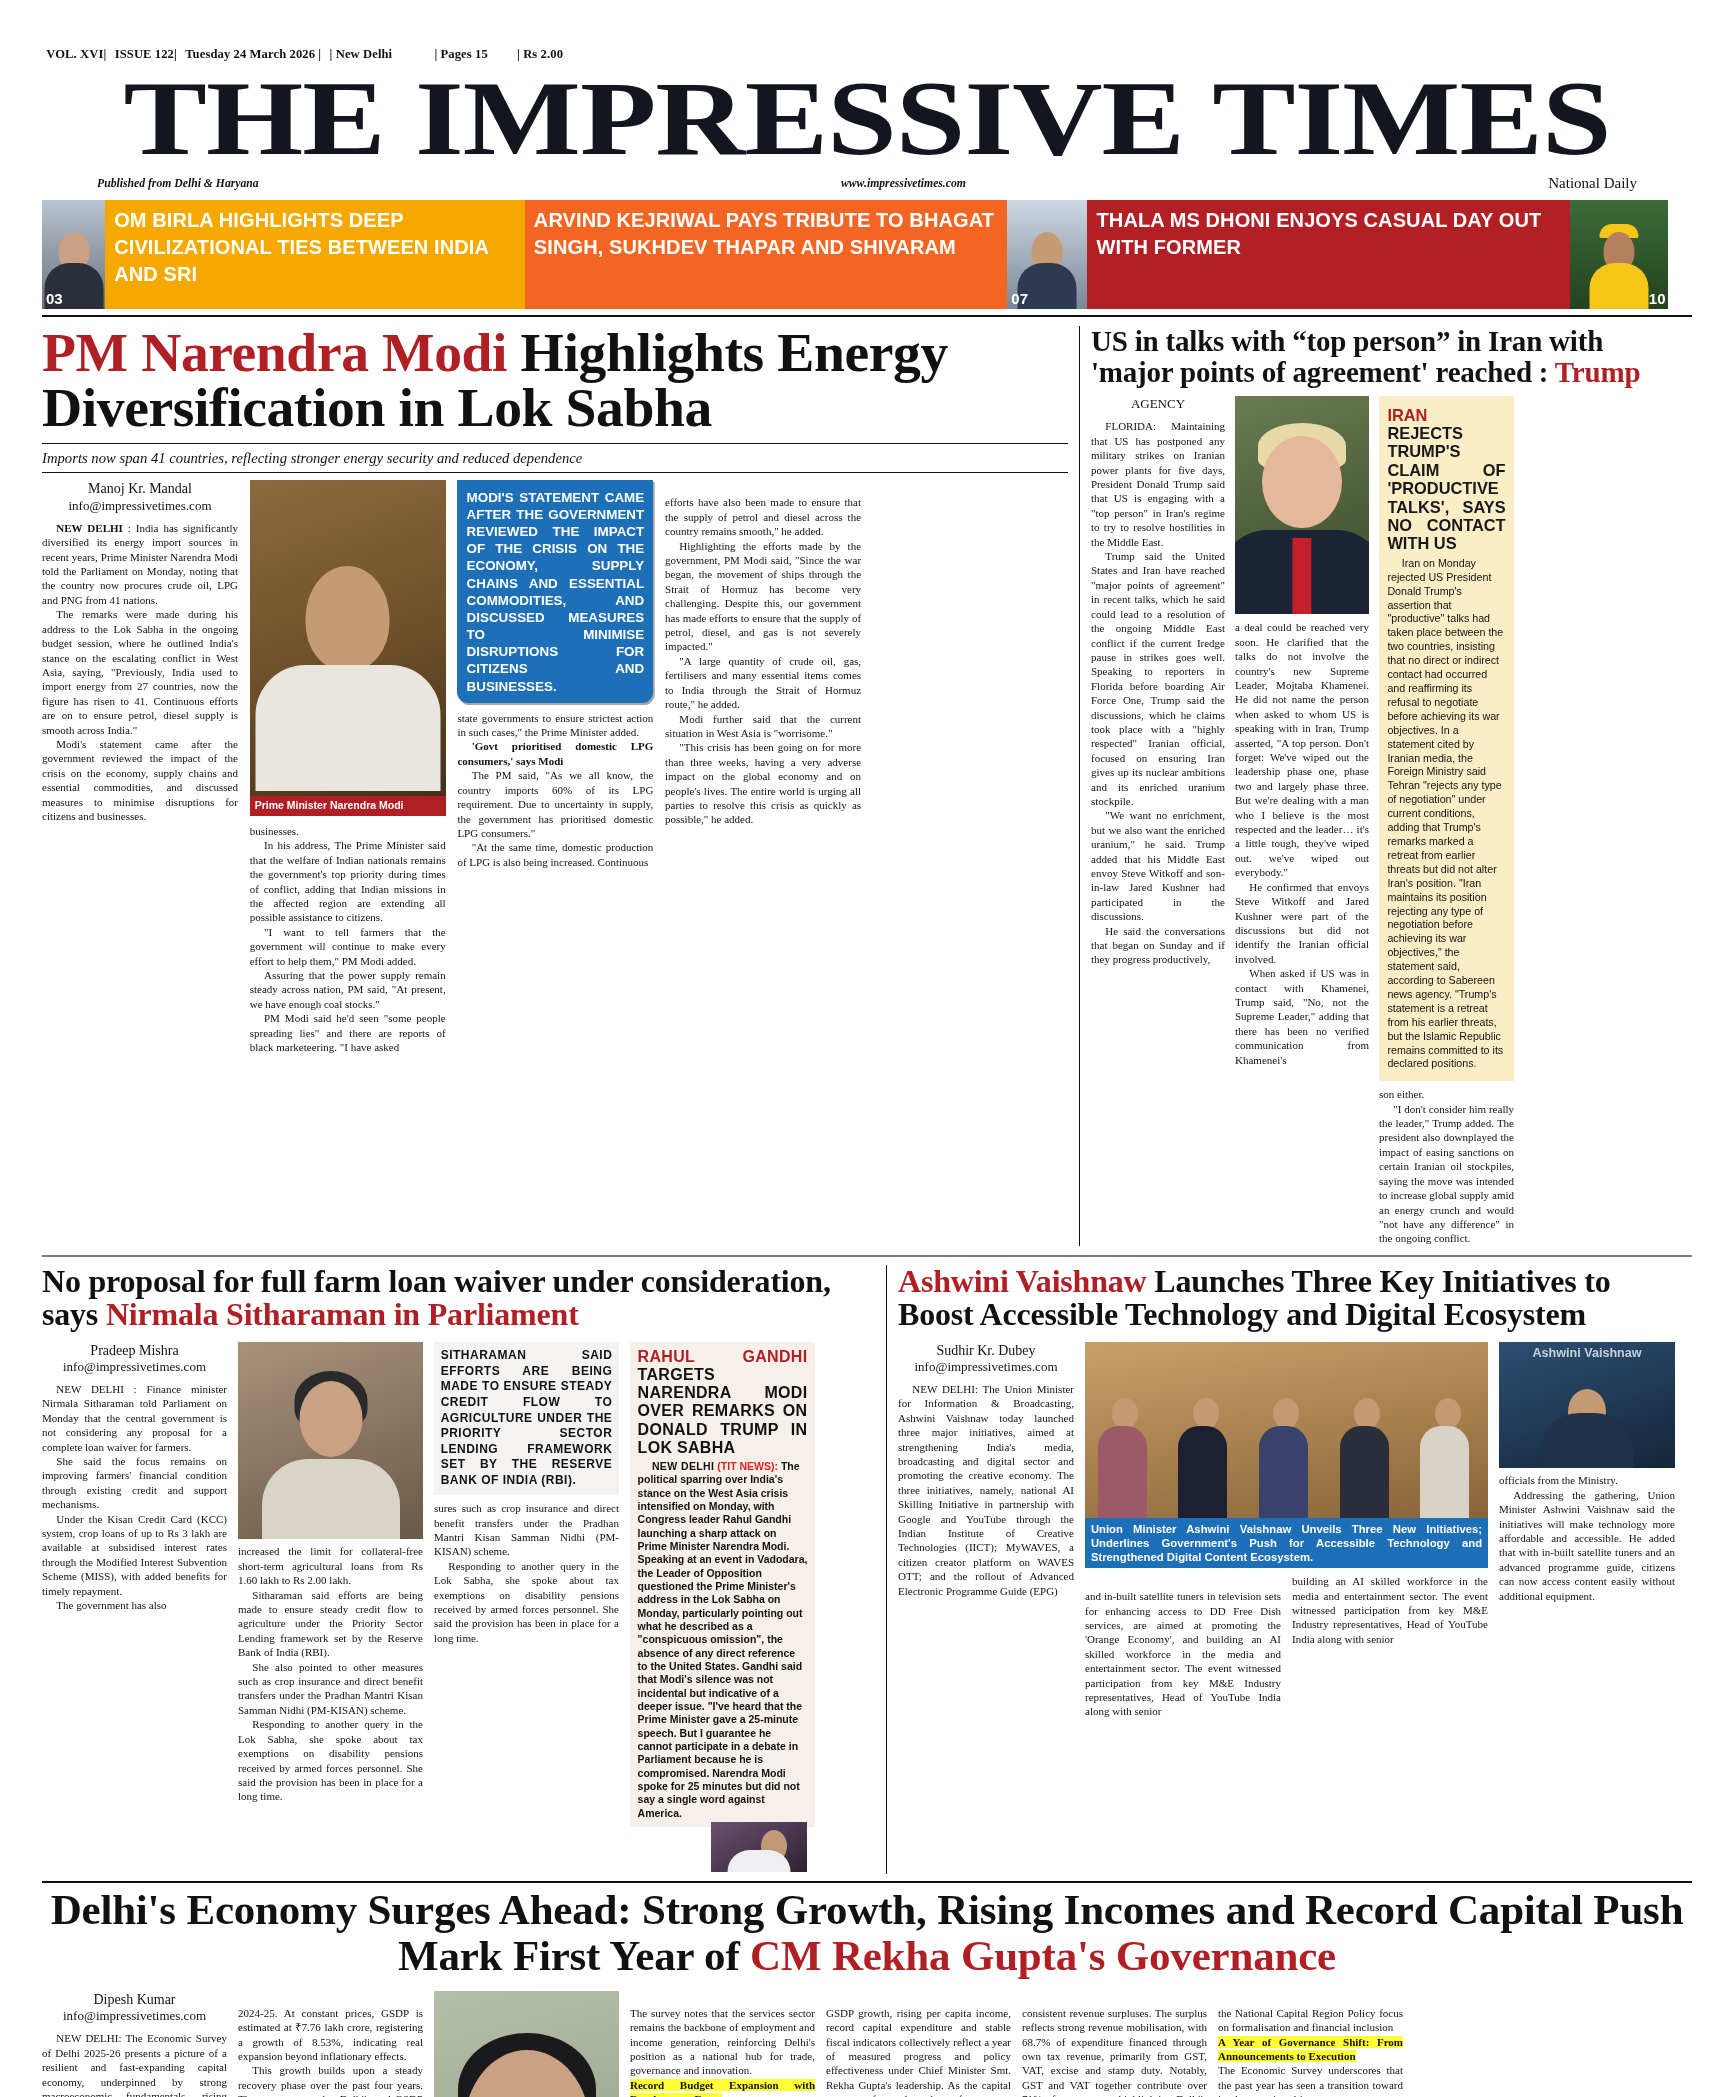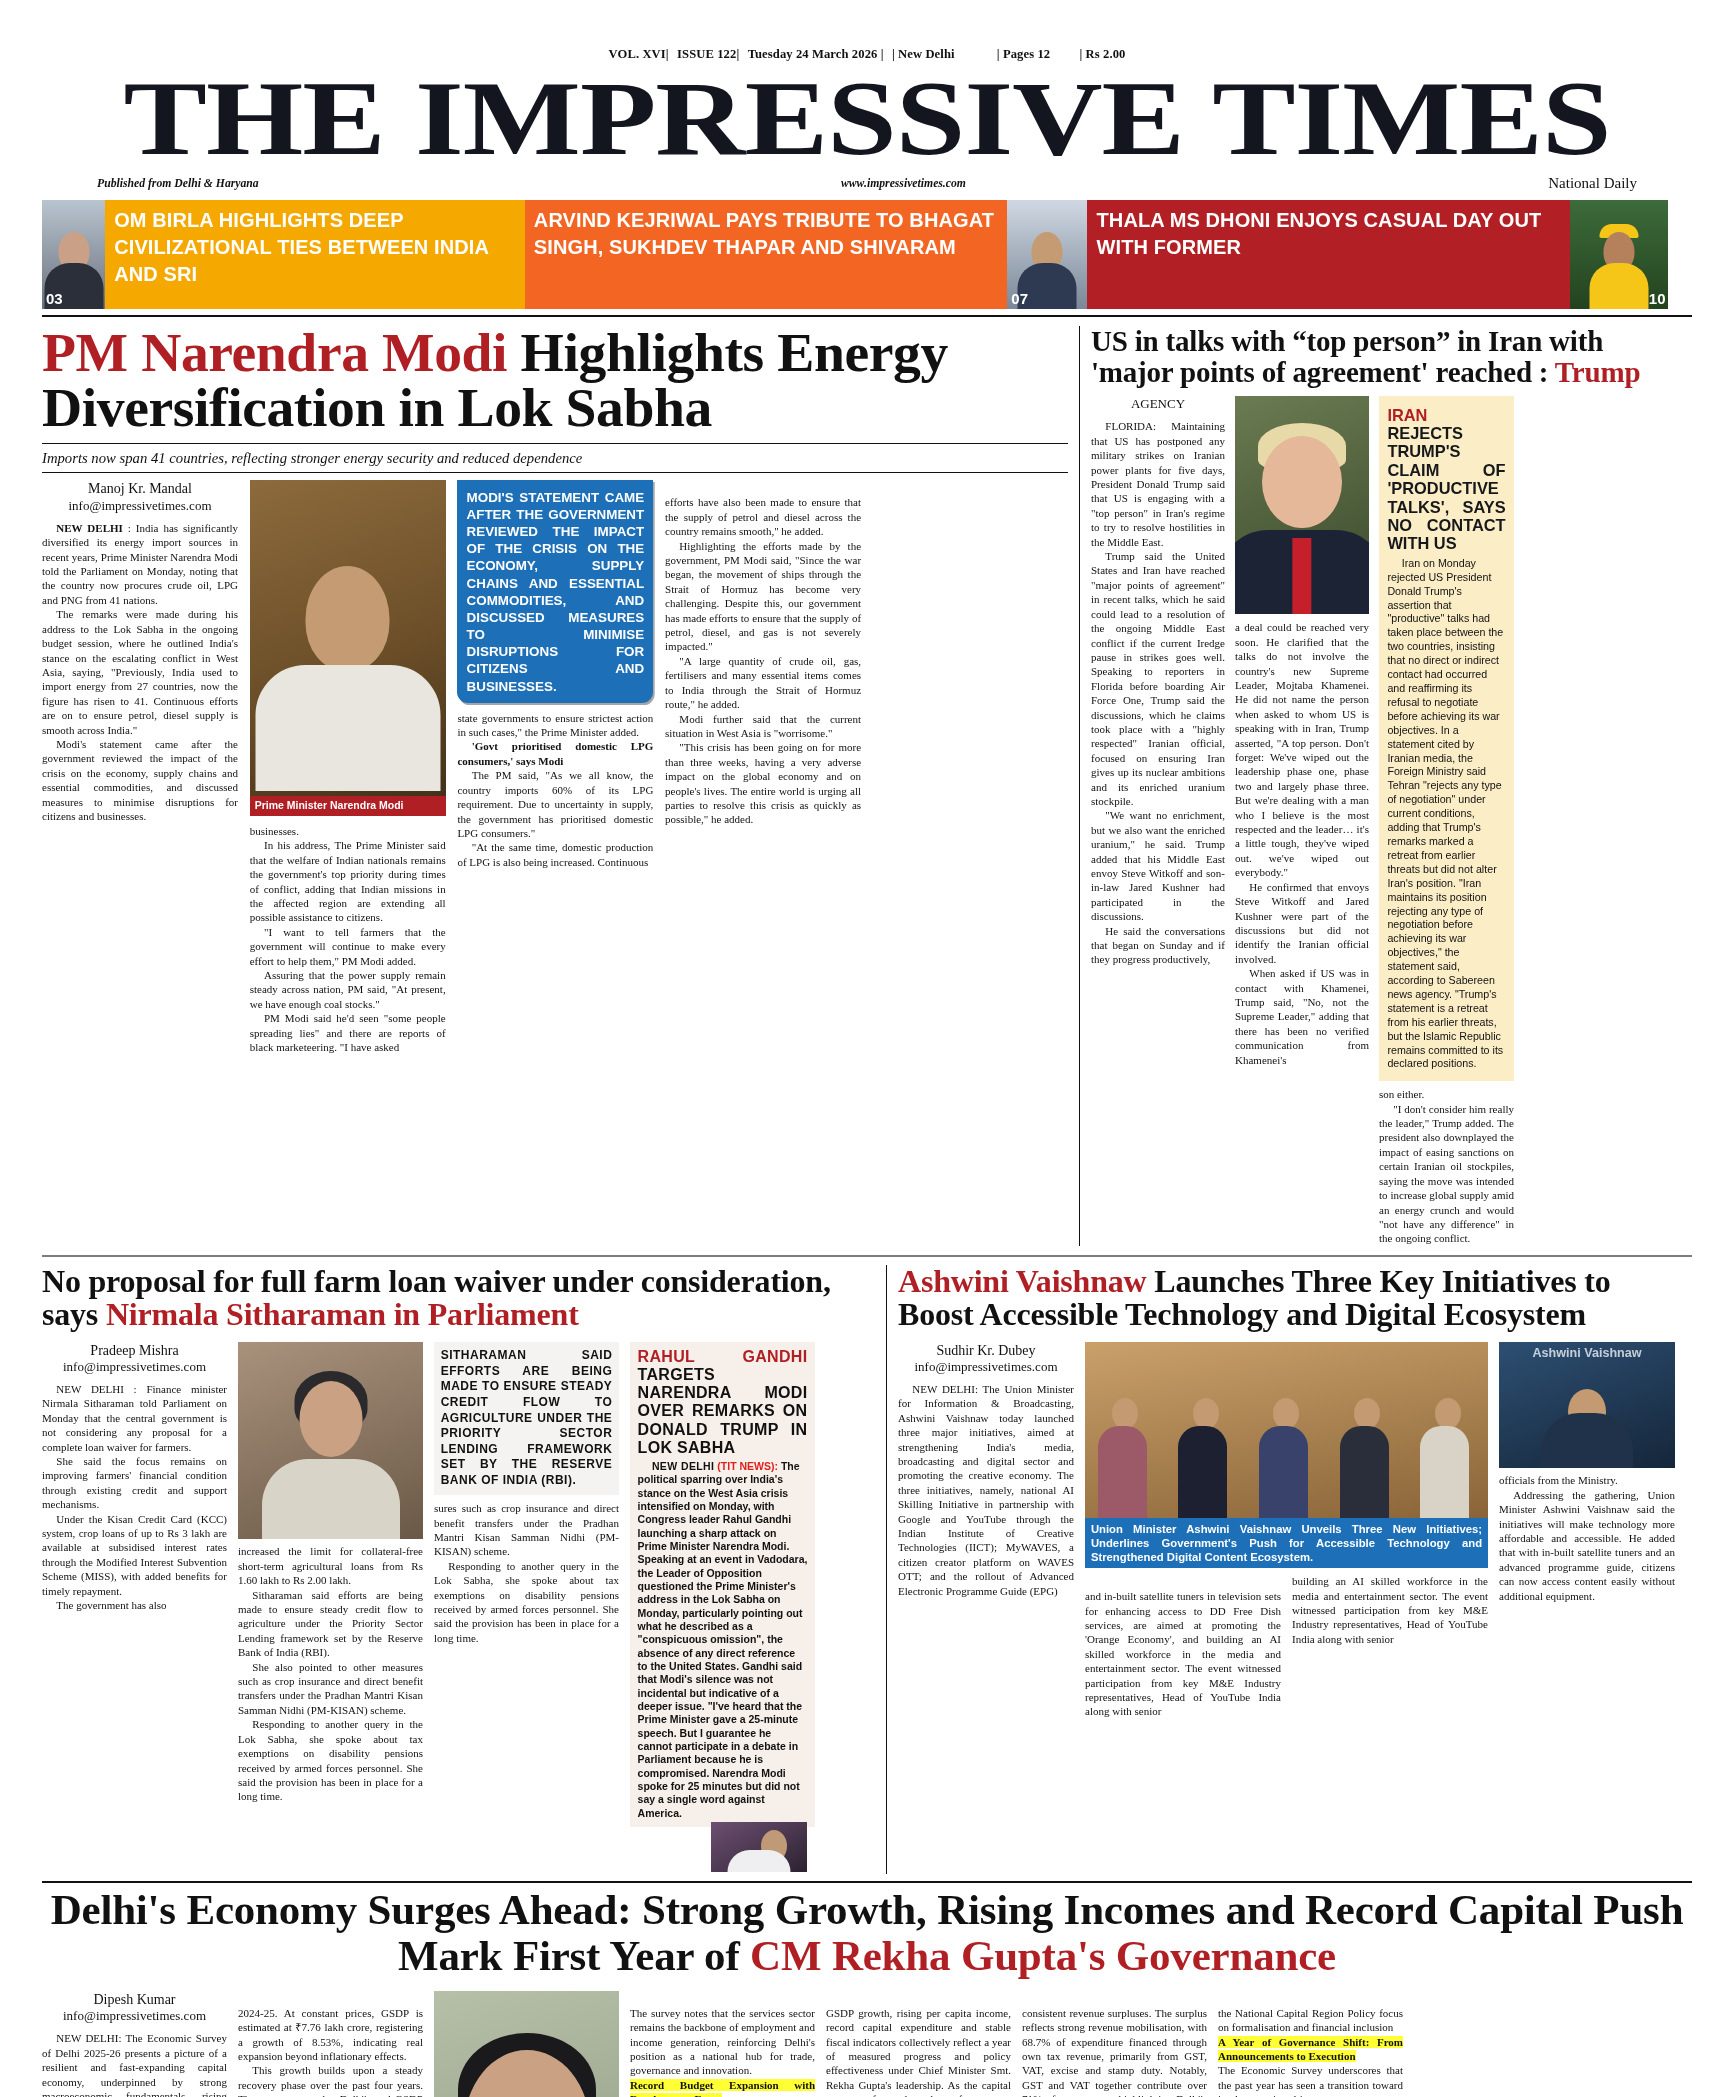--- a/index.html
+++ b/index.html
@@ -6,21 +6,21 @@
   html,body { background:#fff; }
   body {
     width:1734px; height:2701px;
     font-family:"Liberation Serif", serif;
     color:#111; position:relative; overflow:hidden;
   }
   .page { width:1734px; height:2701px; padding:0 42px; position:relative; }
 
   
   .dateline {
-    display:flex; justify-content:center; align-items:center;
+    display:flex; justify-content:flex-start; align-items:center;
     gap:0px; padding-top:47px; font-size:12.6px; font-weight:bold;
     letter-spacing:0.1px; font-family:"Liberation Serif", serif;
   }
   .dateline span { padding:0 4.2px; }
 
   
   .masthead {
     text-align:center; line-height:.86;
     font-family:"Liberation Serif", serif;
     font-weight:bold; color:#13161f;
@@ -193,21 +193,21 @@
 </head>
 <body>
 
 <div class="page">
 
   <div class="dateline">
     <span>VOL. XVI|</span>
     <span>ISSUE 122|</span>
     <span>Tuesday 24 March 2026 |</span>
     <span>| New Delhi</span>
-    <span style="padding-left:38px">| Pages 12</span>
+    <span style="padding-left:38px">| Pages 15</span>
     <span style="padding-left:25px">| Rs 2.00</span>
   </div>
 
   <div class="masthead">THE IMPRESSIVE TIMES</div>
 
   <div class="mast-sub">
     <div class="left">Published from Delhi &amp; Haryana</div>
     <div class="mid">www.impressivetimes.com</div>
     <div class="right">National Daily</div>
   </div>

